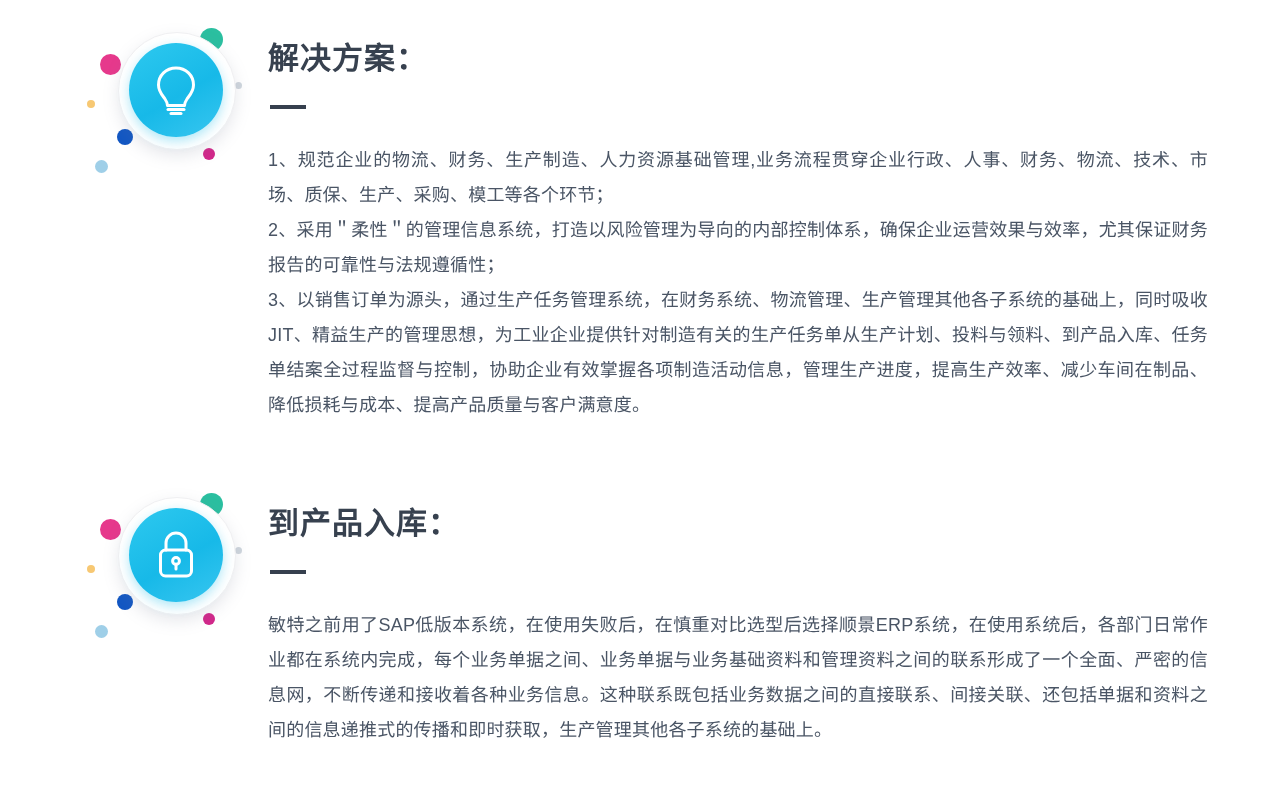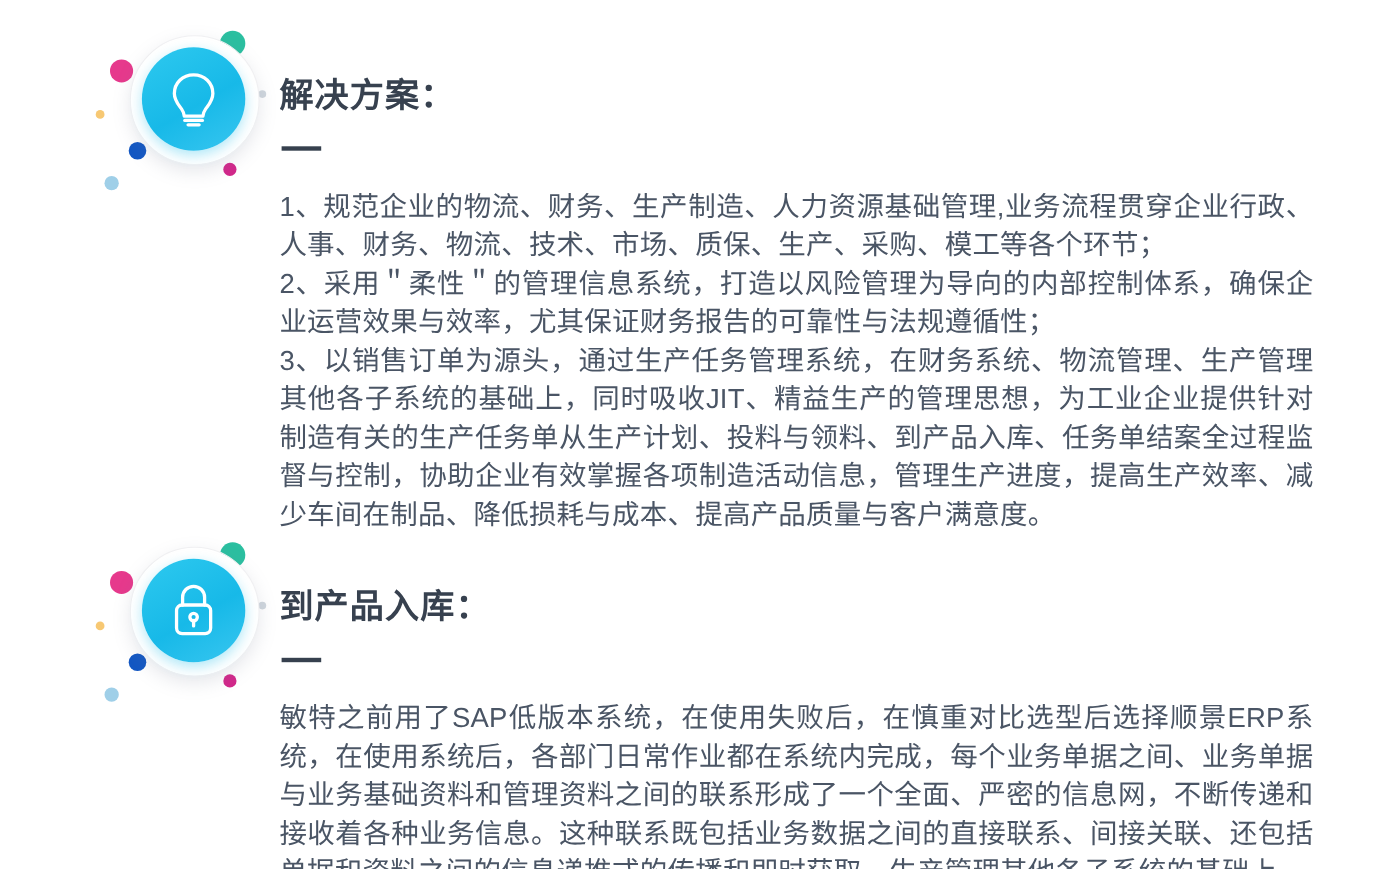--- a/index.html
+++ b/index.html
@@ -78,42 +78,41 @@
   .dot-pink-l { width: 21px; height: 21px; background: #e6398c; left: 22px;  top: 44px; }
   .dot-blue   { width: 16px; height: 16px; background: #1257c3; left: 39px;  top: 119px; }
   .dot-pink-s { width: 12px; height: 12px; background: #d2278a; left: 125px; top: 138px; }
   .dot-ltblue { width: 13px; height: 13px; background: #9fcfe8; left: 17px;  top: 150px; }
   .dot-amber  { width: 8px;  height: 8px;  background: #f7c873; left: 9px;   top: 90px; }
   .dot-gray   { width: 7px;  height: 7px;  background: #cfd6dd; left: 157px; top: 72px; }
 
   
   .content {
     position: absolute;
-    left: 254px;
+    left: 268px;
     top: 40px;
     width: 940px;
-    margin-top: 28px;
   }
   .heading {
     margin: 0;
     font-size: 31px;
     font-weight: bold;
     letter-spacing: 1px;
     color: #37414f;
     line-height: 1.2;
   }
   .rule {
     width: 36px;
     height: 4px;
     background: #36404e;
     margin: 28px 0 0 2px;
   }
   .body-text {
     margin: 34px 0 0 0;
-    font-size: 25px;
+    font-size: 18px;
     line-height: 35px;
     color: #4a5565;
     letter-spacing: 0.2px;
     white-space: pre-line;
     text-align: justify;
   }
 </style>
 </head>
 <body>
 

